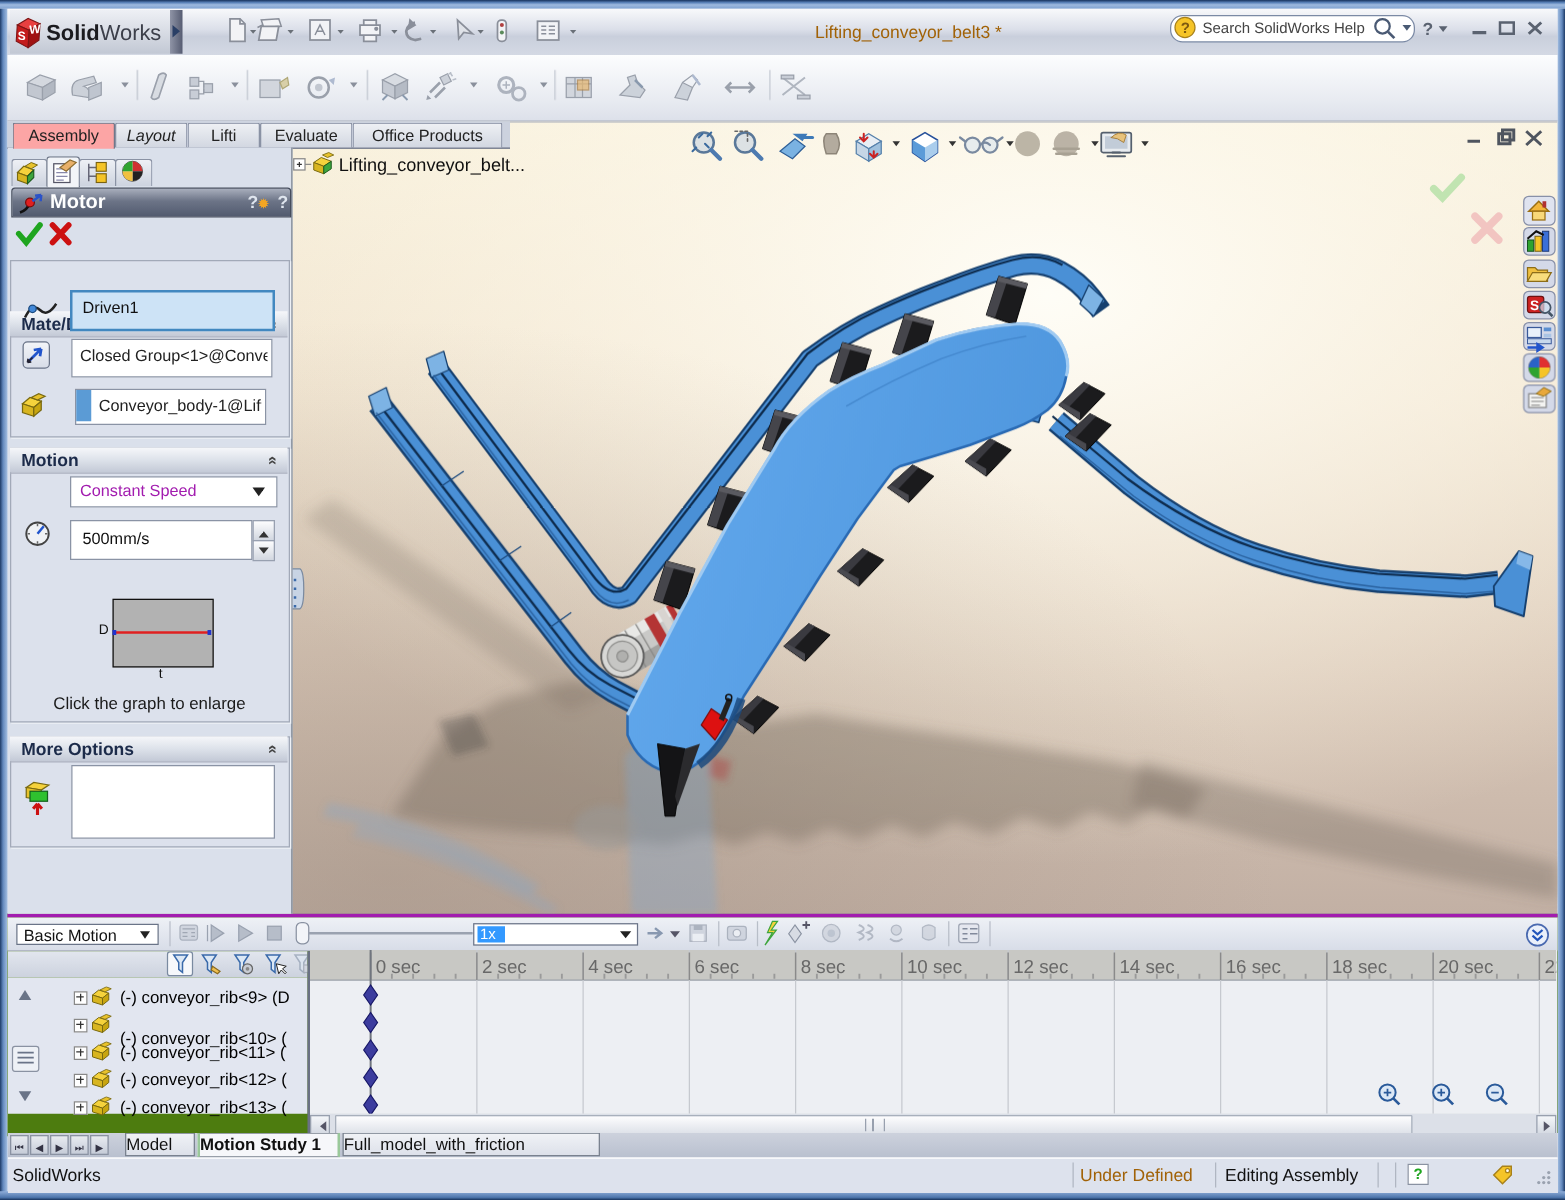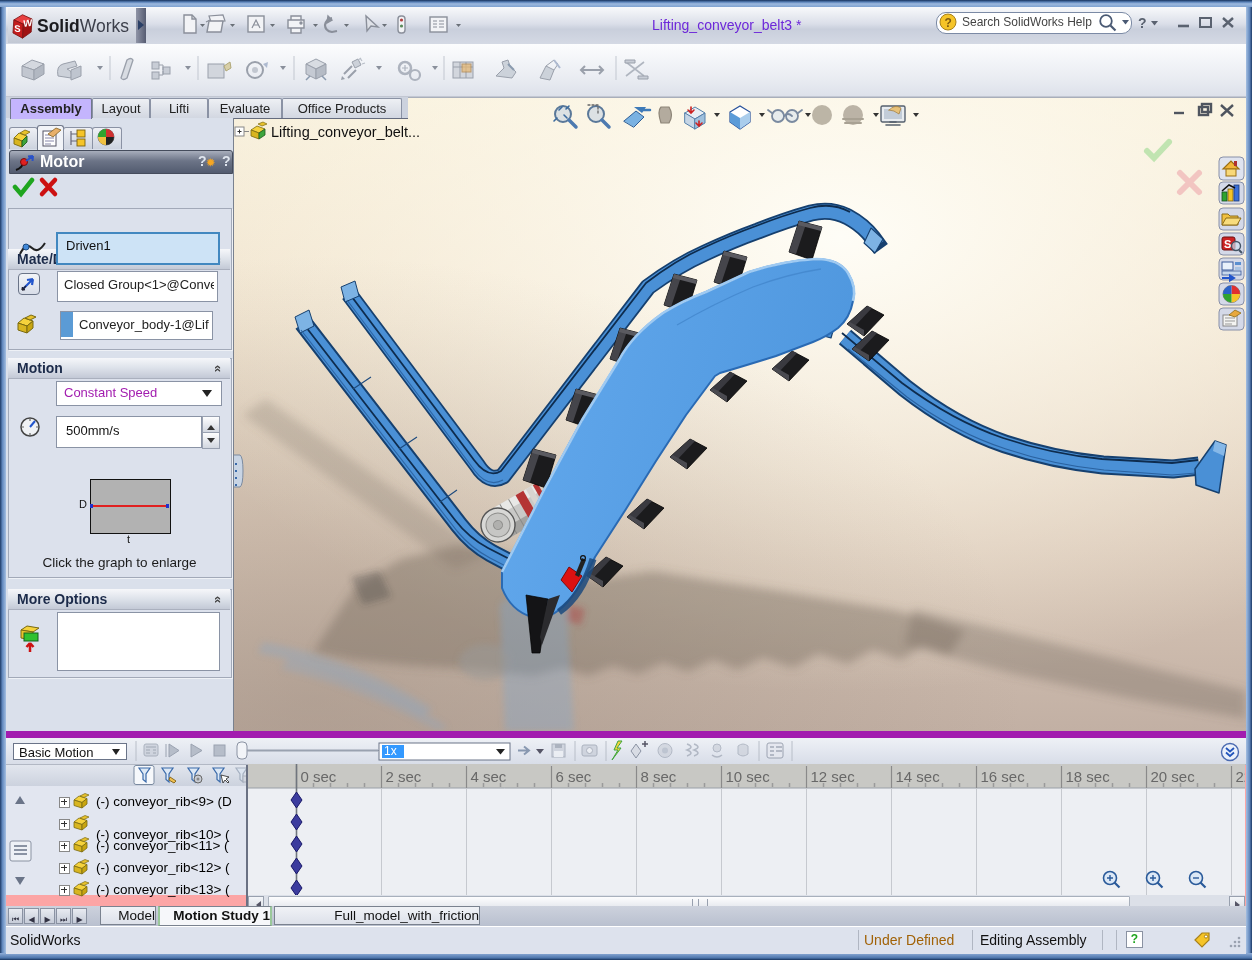--- a/index.html
+++ b/index.html
@@ -9,46 +9,46 @@
   #b-top{left:0;top:0;width:1252px;height:7px;background:linear-gradient(#16325c,#5b83ba 30%,#9db9de 55%,#7fa2d0);}
   #b-left{left:0;top:7px;width:6px;height:947px;background:linear-gradient(90deg,#1d3a66,#6288bd 40%,#a4bfe2);}
   #b-right{left:1246px;top:7px;width:6px;height:947px;background:linear-gradient(90deg,#a4bfe2,#6288bd 60%,#1d3a66);}
   #b-bottom{left:0;top:953px;width:1252px;height:7px;background:linear-gradient(#8fadd8,#4e76ac 70%,#16325c);}
   
   #titlebar{left:6px;top:7px;width:1240px;height:37px;background:linear-gradient(#f8f9fb,#dbdfe9 45%,#c9cfdc 60%,#d4d9e4);}
   #logoband{left:8px;top:8px;width:128px;height:35px;background:linear-gradient(#eef0f5,#c2c8d4);}
   #logocap{left:136px;top:8px;width:10px;height:35px;background:linear-gradient(90deg,#8f94a6,#565c72);}
   #logotext{left:37px;top:16px;font-size:17.5px;font-weight:bold;color:#1b1b1f;letter-spacing:0px;}
   #logotext .lt{font-weight:normal;color:#3c3f4a;}
-  #title{left:652px;top:17px;font-size:14px;color:#6d28d9;}
+  #title{left:652px;top:17px;font-size:14px;color:#a16207;}
   #searchbox{left:936px;top:12px;width:194px;height:20px;background:#fff;border:1px solid #7b8aa5;border-radius:10px;}
   #searchtxt{left:962px;top:15px;font-size:12px;color:#444;}
   
   #toolbar2{left:6px;top:44px;width:1240px;height:52px;background:linear-gradient(#fcfdfe,#e8ebf1 70%,#dde1ea);border-bottom:1px solid #c2c7d2;}
   
   #cmdtabs{left:6px;top:97px;width:402px;height:21px;background:#ccd2de;border-bottom:1px solid #646b7e;}
   .ctab{position:absolute;top:1px;height:19px;border:1px solid #8a92a4;border-bottom:none;background:linear-gradient(#eef0f4,#d2d7e1);font-size:13px;color:#222;text-align:center;line-height:19px;border-radius:2px 2px 0 0;}
-  .ctab.active{background:#c4b5fd;font-weight:bold;border-color:#70788a;height:20px;z-index:3;}
+  .ctab.active{background:#fca5a5;font-weight:normal;border-color:#70788a;height:20px;z-index:3;}
   
   #viewport{left:233px;top:97px;width:1013px;height:634px;}
   
   #panel{left:6px;top:118px;width:227px;height:613px;background:#dae0eb;border-right:1px solid #79818f;}
   .ptab{position:absolute;background:linear-gradient(#eef0f5,#cdd3df);border:1px solid #8a92a4;border-bottom:none;border-radius:3px 3px 0 0;}
   .ptab.active{background:#f2f4f8;border-color:#70788a;}
   #motorhdr{left:3px;top:32px;width:222px;height:22px;background:linear-gradient(#a8aebc,#6c7487 45%,#525b6f);border:1px solid #454c5c;border-radius:3px 3px 0 0;}
   .gbox{position:absolute;border:1px solid #a2a9b8;background:#dce1ec;box-shadow:1px 1px 0 #eef1f6;}
   .ghdr{position:absolute;height:21px;background:linear-gradient(#f6f7fa,#dde2ea 50%,#c3c9d6);border-bottom:1px solid #aab0be;font-size:14px;font-weight:bold;color:#1c2b4a;padding-left:9px;line-height:21px;box-sizing:border-box;}
   .chev{position:absolute;right:8px;top:0;font-weight:bold;color:#444;transform:rotate(90deg);font-size:13px;}
   
-  #mm{left:6px;top:731px;width:1240px;height:175px;background:#fca5a5;border-top:7px solid #a21caf;}
+  #mm{left:6px;top:731px;width:1240px;height:175px;background:#4d7c0f;border-top:3px solid #a21caf;}
   
   #doctabs{left:6px;top:906px;width:1240px;height:20px;background:linear-gradient(#cdd2dd,#b9c0cf);}
   .navb{position:absolute;top:2px;width:15px;height:16px;background:linear-gradient(#e8ebf1,#c6ccd8);border:1px solid #8a92a2;box-sizing:border-box;text-align:center;}
   .navb span{font-size:8px;color:#334;line-height:14px;position:relative;top:-1px;}
-  .dtab{position:absolute;top:0px;height:19px;background:linear-gradient(#f0f2f6,#dde1ea);border:1px solid #7a828f;font-size:13.5px;color:#111;text-align:right;line-height:18px;box-sizing:border-box;}
+  .dtab{position:absolute;top:0px;height:19px;background:linear-gradient(#f0f2f6,#dde1ea);border:1px solid #7a828f;font-size:13.5px;color:#111;text-align:left;line-height:18px;box-sizing:border-box;}
   .dtab.active{background:#f6f7fa;font-weight:bold;border-left:2px solid #9ac89a;border-right:2px solid #9ac89a;height:20px;}
   
   #statusbar{left:6px;top:926px;width:1240px;height:27px;background:#dde2ed;border-top:1px solid #fff;}
 </style></head>
 <body>
 <div id="win">
   <div class="abs" id="b-top"></div>
   <div class="abs" id="b-left"></div>
   <div class="abs" id="b-right"></div>
   <div class="abs" id="b-bottom"></div>
@@ -307,21 +307,21 @@
       <g transform="translate(986,211)">
         <rect x="0" y="0" width="25" height="22" rx="4" fill="#d4d9e8" stroke="#8890a8" stroke-width="1"></rect>
         <rect x="4" y="7" width="14" height="11" fill="#f4f4f2" stroke="#888" stroke-width="1"></rect>
         <path d="M6,10 h10 M6,13 h10 M6,16 h7" stroke="#999" stroke-width="1"></path>
         <path d="M10,7 L16,2 L22,5 L16,9 Z" fill="#e8a83c" stroke="#8d6d18" stroke-width="0.8"></path>
       </g>
     </g>
   </svg>
   <div class="abs" id="cmdtabs">
     <div class="ctab active" style="left:4px;width:80px;">Assembly</div>
-    <div class="ctab" style="left:86px;width:56px;">Layout</div>
+    <div class="ctab" style="left:86px;width:56px;font-style:italic;">Layout</div>
     <div class="ctab" style="left:144px;width:56px;">Lifti</div>
     <div class="ctab" style="left:202px;width:72px;">Evaluate</div>
     <div class="ctab" style="left:276px;width:118px;">Office Products</div>
   </div>
   <div class="abs" id="logoband"></div>
   <div class="abs" id="logocap"></div>
   <div class="abs" id="logotext">Solid<span class="lt">Works</span></div>
   <div class="abs" id="title">Lifting_conveyor_belt3 *</div>
   <div class="abs" id="searchbox"></div>
   <div class="abs" id="searchtxt">Search SolidWorks Help</div>

